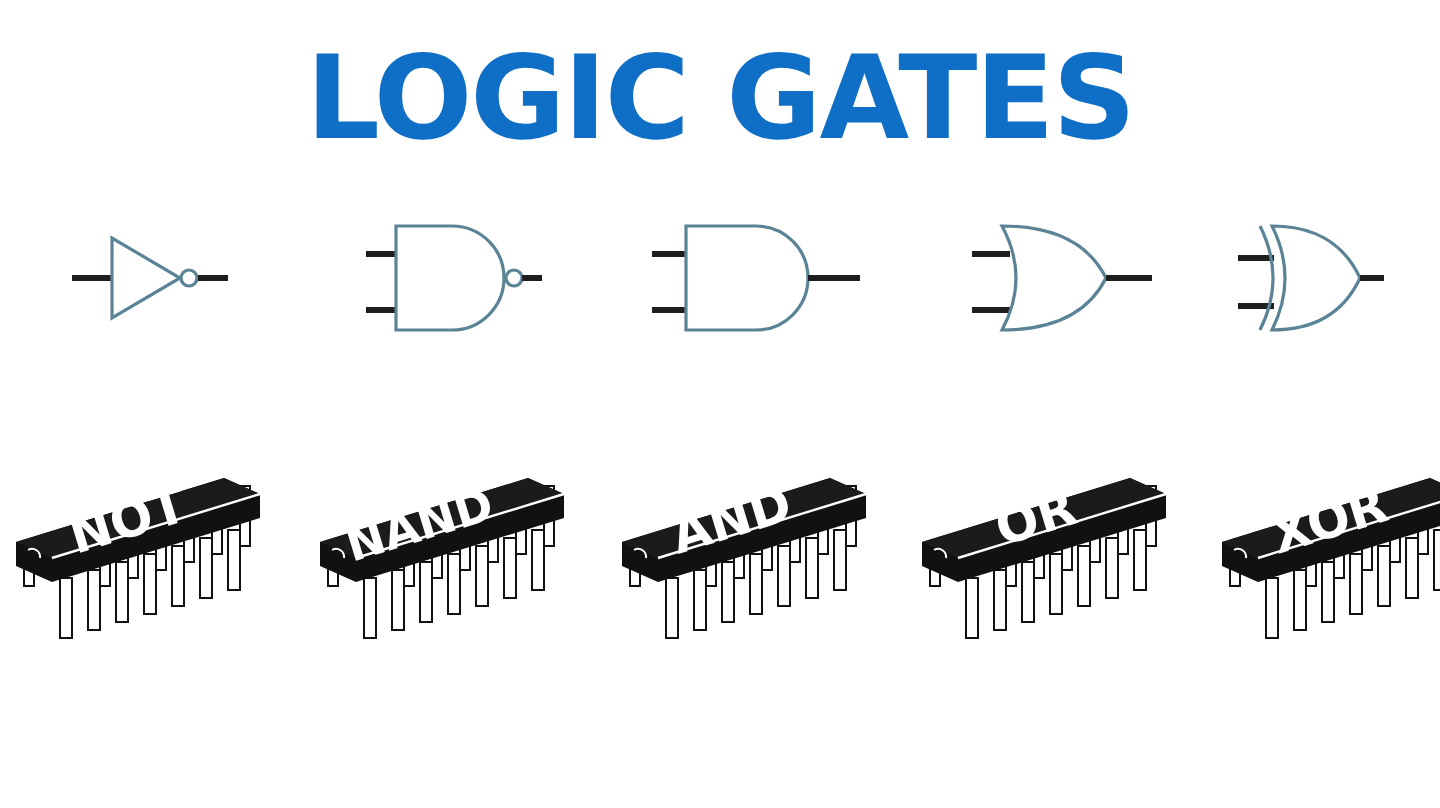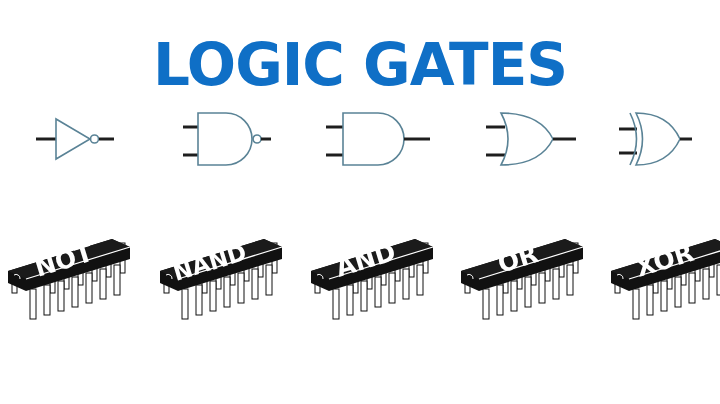--- a/index.html
+++ b/index.html
@@ -1,20 +1,20 @@
 <!DOCTYPE html>
 <html><head>
 <meta charset="utf-8">
 <style>
   html, body { margin: 0; padding: 0; background: #ffffff; }
   body { width: 720px; height: 404px; position: relative; overflow: hidden; font-family: "DejaVu Sans", sans-serif; }
   .title {
     position: absolute; left: 0; top: 14px; width: 720px; text-align: center;
     font-family: "DejaVu Sans", sans-serif; font-weight: bold; font-size: 58px;
-    letter-spacing: -1px; color: #0f6fc6; line-height: 70px; margin-top: 16px;
+    letter-spacing: -1px; color: #0f6fc6; line-height: 70px;
   }
   svg.gates { position: absolute; left: 0; top: 95px; }
   svg.chips { position: absolute; left: 0; top: 215px; }
   .chip-label { font-family: "DejaVu Sans", sans-serif; font-weight: bold; fill: #ffffff; }
 </style>
 </head>
 <body>
 
 <div class="title">LOGIC GATES</div>
 

